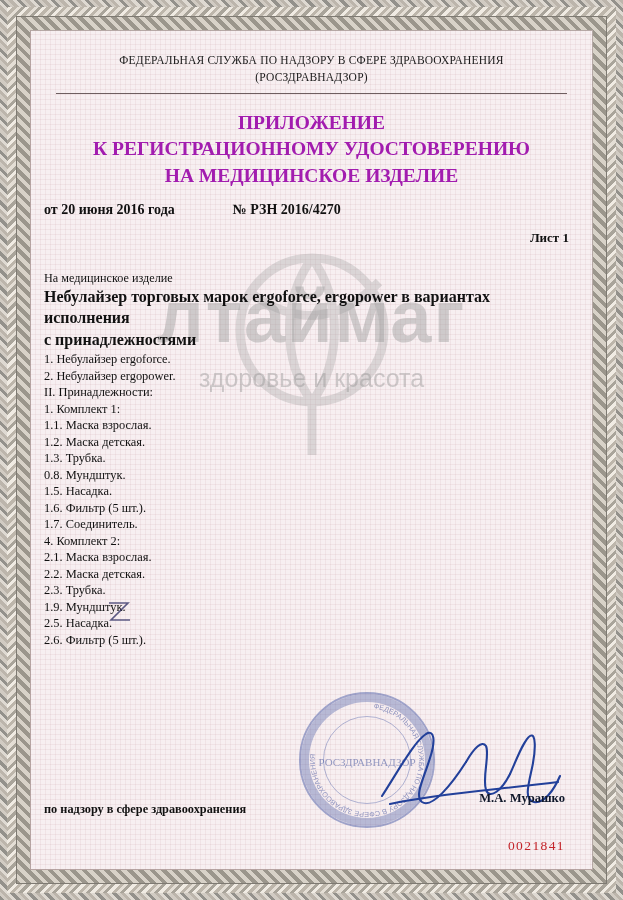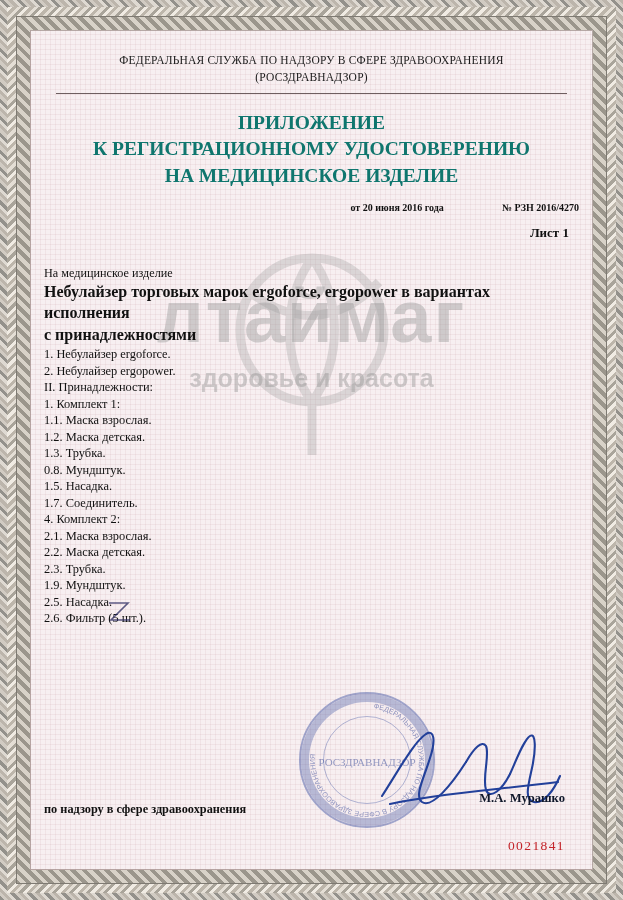--- a/index.html
+++ b/index.html
@@ -69,21 +69,20 @@
     font-size: 74px;
     letter-spacing: 2px;
     color: rgba(150,150,150,0.42);
     line-height: 1;
   }
   .wm-sub {
     font-family: "Liberation Sans", sans-serif;
     font-size: 25px;
     color: rgba(150,150,150,0.45);
     margin-top: 10px;
-    font-weight: bold;
   }
   .wm-logo {
     position: absolute;
     left: 50%;
     top: -60px;
     transform: translateX(-50%);
     opacity: 0.30;
   }
 
   
@@ -110,31 +109,31 @@
     margin: 8px 12px 0 12px;
   }
 
   .title-block {
     text-align: center;
     margin-top: 16px;
     font-family: "Liberation Serif", serif;
     font-weight: bold;
     font-size: 19.5px;
     line-height: 1.34;
-    color: #0f766e;
+    color: #a21caf;
   }
 
   .date-row {
     display: flex;
-    justify-content: flex-end;
+    justify-content: flex-start;
     align-items: baseline;
     gap: 58px;
     margin-top: 13px;
     font-weight: bold;
-    font-size: 10px;
+    font-size: 14px;
     color: #111;
   }
   .date-row .num-label { font-weight: bold; }
 
   .sheet {
     text-align: right;
     margin-top: 12px;
     padding-right: 10px;
     font-weight: bold;
     font-size: 13px;
@@ -291,20 +290,21 @@
       <div class="list">
         <div>1. Небулайзер ergoforce.</div>
         <div>2. Небулайзер ergopower.</div>
         <div>II. Принадлежности:</div>
         <div>1. Комплект 1:</div>
         <div>1.1. Маска взрослая.</div>
         <div>1.2. Маска детская.</div>
         <div>1.3. Трубка.</div>
         <div>0.8. Мундштук.</div>
         <div>1.5. Насадка.</div>
+        <div>1.6. Фильтр (5 шт.).</div>
         <div>1.7. Соединитель.</div>
         <div>4. Комплект 2:</div>
         <div>2.1. Маска взрослая.</div>
         <div>2.2. Маска детская.</div>
         <div>2.3. Трубка.</div>
         <div>1.9. Мундштук.</div>
         <div>2.5. Насадка.</div>
         <div>2.6. Фильтр (5 шт.).</div>
       </div>
     </div>

